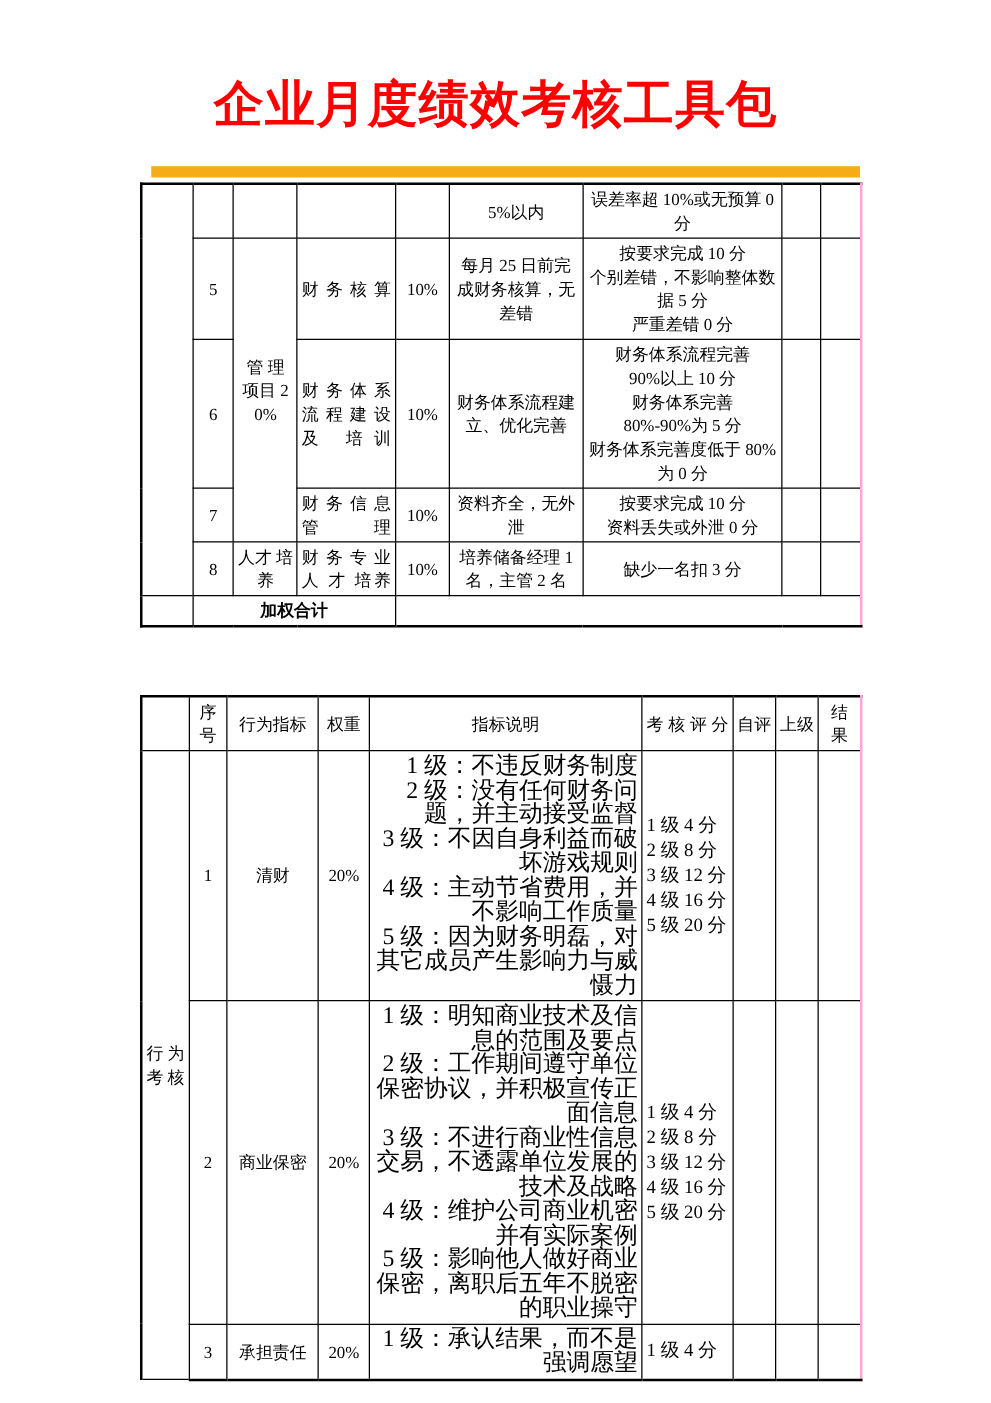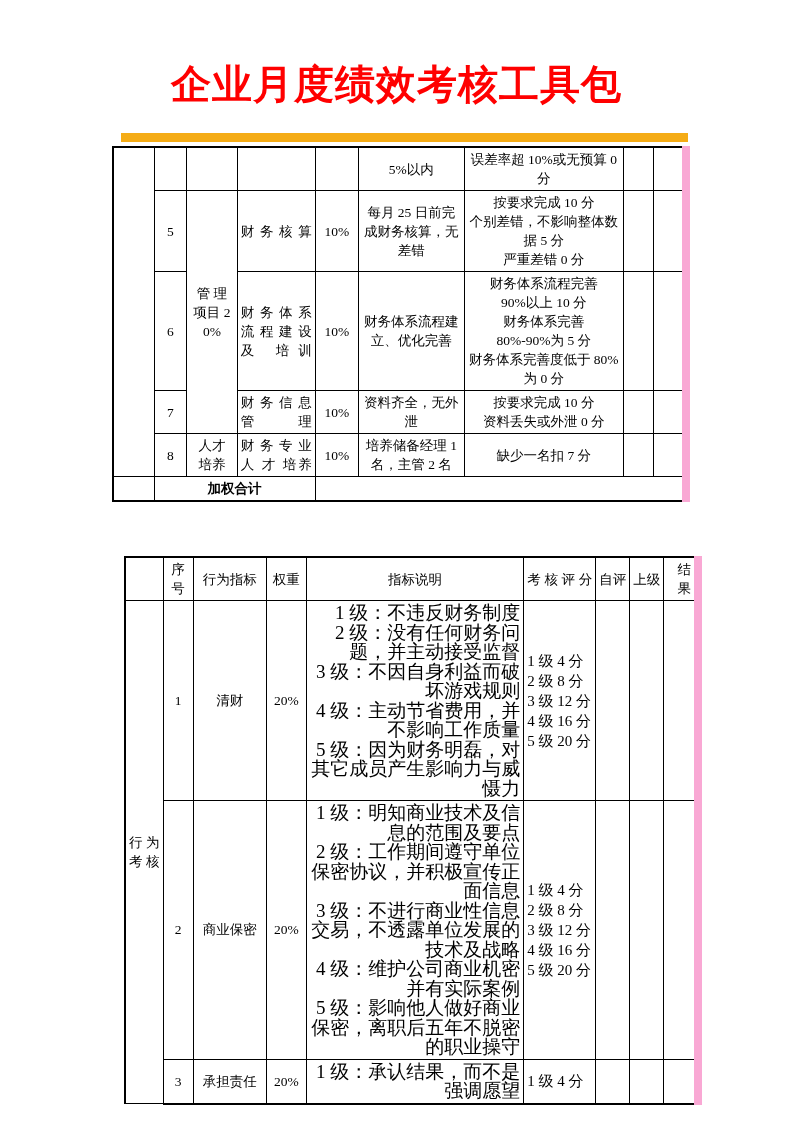--- a/index.html
+++ b/index.html
@@ -68,26 +68,25 @@
   #table-top {
     left: 112px;
     top: 146px;
     width: 578px;
     padding-left: 16px;
   }
   #table-bottom {
     left: 112px;
     top: 556px;
     width: 578px;
-    margin-left: 12px;
   }
 
   
   .tbl .edge-l { border-left: 2px solid #000; }
-  .tbl .edge-r { border-right: 8px solid #f9a8d4; text-align: right; }
+  .tbl .edge-r { border-right: 2px solid #f9a8d4; }
   .tbl tr.edge-t td { border-top: 2px solid #000; }
   .tbl tr.edge-b td { border-bottom: 2px solid #000; }
 
   .c-center { text-align: center; }
 
   
   .spread {
     text-align: justify;
     text-align-last: justify;
     text-justify: inter-character;
@@ -182,21 +181,21 @@
       <td></td>
       <td class="edge-r"></td>
     </tr>
 
     <tr>
       <td class="c-center">8</td>
       <td class="c-center">人才 培养</td>
       <td class="spread">财 务 专 业 人 才 培养</td>
       <td class="c-center">10%</td>
       <td class="c-center">培养储备经理 1 名，主管 2 名</td>
-      <td class="c-center">缺少一名扣 7 分</td>
+      <td class="c-center">缺少一名扣 3 分</td>
       <td></td>
       <td class="edge-r"></td>
     </tr>
 
     <tr class="edge-b">
       <td class="edge-l blankcol"></td>
       <td class="c-center bold nowrapcell" colspan="3">加权合计</td>
       <td class="edge-r" colspan="5"></td>
     </tr>
   </tbody>

